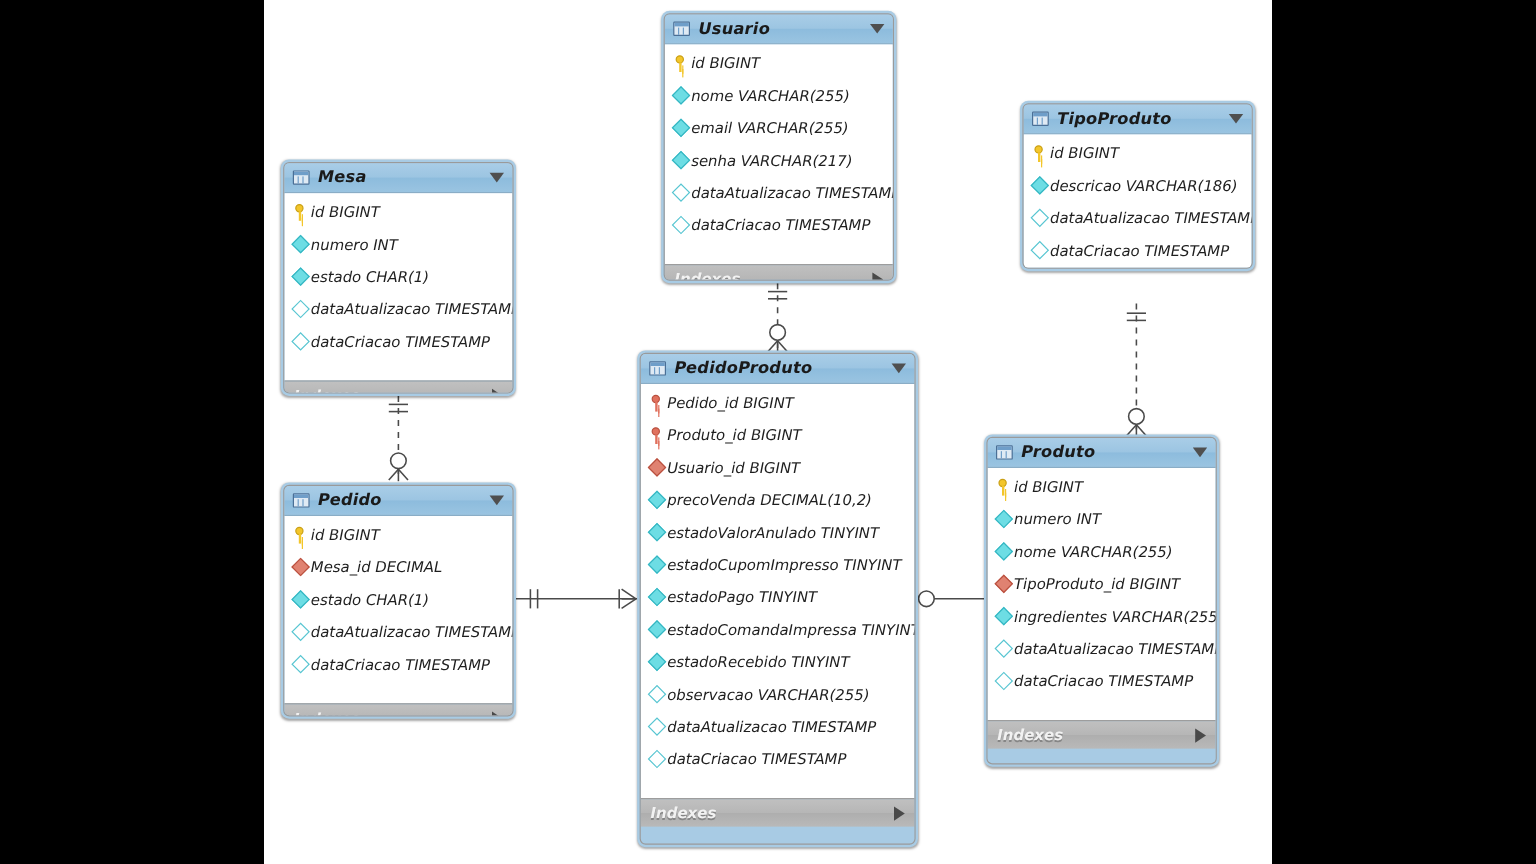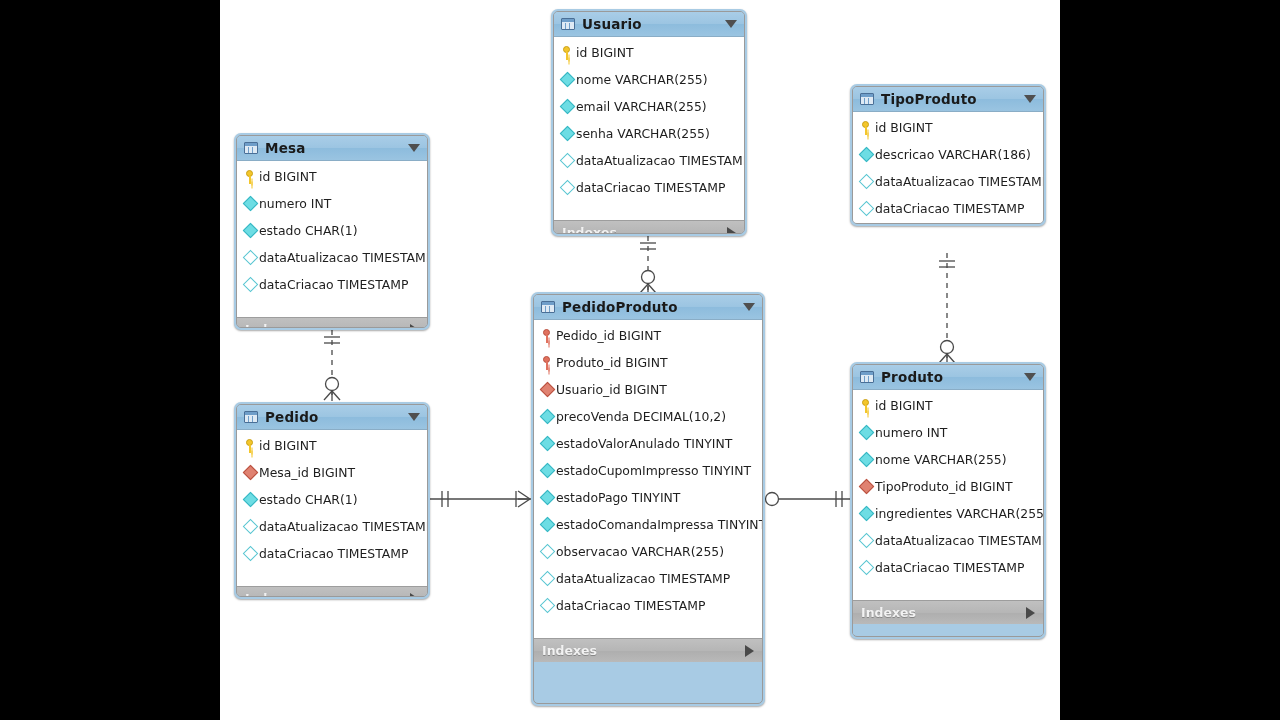--- a/index.html
+++ b/index.html
@@ -2,21 +2,21 @@
 <html><head>
 <meta charset="utf-8">
 <style>
   html,body{margin:0;padding:0;background:#000;}
   #stage{position:relative;width:1280px;height:720px;background:#000;overflow:hidden;
          font-family:"DejaVu Sans","Liberation Sans",sans-serif;}
   #canvas{position:absolute;left:220px;top:0;width:840px;height:720px;background:#ffffff;}
 
   
   .tbl{position:absolute;border-radius:7px;background:#a8cbe4;
-       box-shadow:0 1px 2px rgba(0,0,0,.35);}
+       box-shadow:0 1px 2px rgba(0,0,0,.35);font-style:italic;}
   .tbl .frame{position:absolute;left:2px;right:2px;top:2px;bottom:2px;border-radius:5px;
        background:#a8cbe4;border:1px solid #9a9a9a;box-sizing:border-box;overflow:hidden;}
   .hdr{height:25px;display:flex;align-items:center;padding:0 7px;
        background:linear-gradient(to bottom,#a9cde7 0%,#9cc5e2 48%,#8dbcdd 52%,#9ac4e1 100%);
        border-bottom:1px solid #8aadc6;box-sizing:border-box;}
   .tbl-icon{width:14px;height:12px;flex:0 0 auto;border:1px solid #4a6f96;border-radius:1px;
        background:#dfeaf4;position:relative;margin-right:7px;box-sizing:border-box;}
   .tbl-icon::before{content:"";position:absolute;left:0;right:0;top:0;height:3px;background:#6f9ec9;}
   .tbl-icon::after{content:"";position:absolute;left:3px;top:4px;width:1px;height:6px;
        background:#6f9ec9;box-shadow:4px 0 0 #6f9ec9;}
@@ -173,21 +173,21 @@
           <div class="fld">
               <span class="ic d d-fill"></span>
               <span class="fname">nome VARCHAR(255)</span>
             </div>
           <div class="fld">
               <span class="ic d d-fill"></span>
               <span class="fname">email VARCHAR(255)</span>
             </div>
           <div class="fld">
               <span class="ic d d-fill"></span>
-              <span class="fname">senha VARCHAR(255)</span>
+              <span class="fname">senha VARCHAR(217)</span>
             </div>
           <div class="fld">
               <span class="ic d d-hollow"></span>
               <span class="fname">dataAtualizacao TIMESTAMP</span>
             </div>
           <div class="fld">
               <span class="ic d d-hollow"></span>
               <span class="fname">dataCriacao TIMESTAMP</span>
             </div>
         </div>
@@ -239,21 +239,21 @@
           <span class="ttl">Pedido</span>
           <span class="caret"></span>
         </div>
         <div class="body">
           <div class="fld">
               <span class="ic k k-y"></span>
               <span class="fname">id BIGINT</span>
             </div>
           <div class="fld">
               <span class="ic d d-fk"></span>
-              <span class="fname">Mesa_id BIGINT</span>
+              <span class="fname">Mesa_id DECIMAL</span>
             </div>
           <div class="fld">
               <span class="ic d d-fill"></span>
               <span class="fname">estado CHAR(1)</span>
             </div>
           <div class="fld">
               <span class="ic d d-hollow"></span>
               <span class="fname">dataAtualizacao TIMESTAMP</span>
             </div>
           <div class="fld">
@@ -303,41 +303,45 @@
             </div>
           <div class="fld">
               <span class="ic d d-fill"></span>
               <span class="fname">estadoPago TINYINT</span>
             </div>
           <div class="fld">
               <span class="ic d d-fill"></span>
               <span class="fname">estadoComandaImpressa TINYINT</span>
             </div>
           <div class="fld">
+              <span class="ic d d-fill"></span>
+              <span class="fname">estadoRecebido TINYINT</span>
+            </div>
+          <div class="fld">
               <span class="ic d d-hollow"></span>
               <span class="fname">observacao VARCHAR(255)</span>
             </div>
           <div class="fld">
               <span class="ic d d-hollow"></span>
               <span class="fname">dataAtualizacao TIMESTAMP</span>
             </div>
           <div class="fld">
               <span class="ic d d-hollow"></span>
               <span class="fname">dataCriacao TIMESTAMP</span>
             </div>
         </div>
         <div class="idx">
           <span class="idx-label">Indexes</span>
           <span class="idx-arrow"></span>
         </div>
         <div class="foot"></div>
       </div>
     </div>
 
-    <div class="tbl" style="left:630px;top:362px;width:196px;height:277px;">
+    <div class="tbl" style="left:600px;top:362px;width:196px;height:277px;">
       <div class="frame">
         <div class="hdr">
           <span class="tbl-icon"></span>
           <span class="ttl">Produto</span>
           <span class="caret"></span>
         </div>
         <div class="body">
           <div class="fld">
               <span class="ic k k-y"></span>
               <span class="fname">id BIGINT</span>

